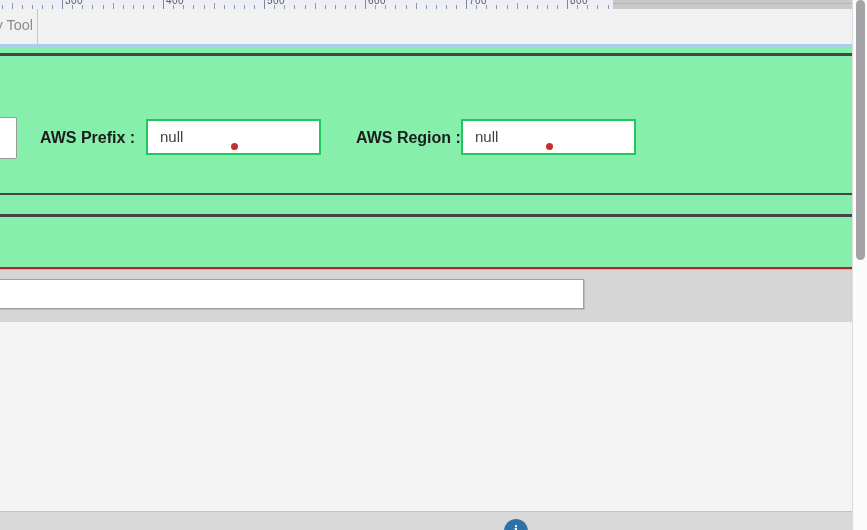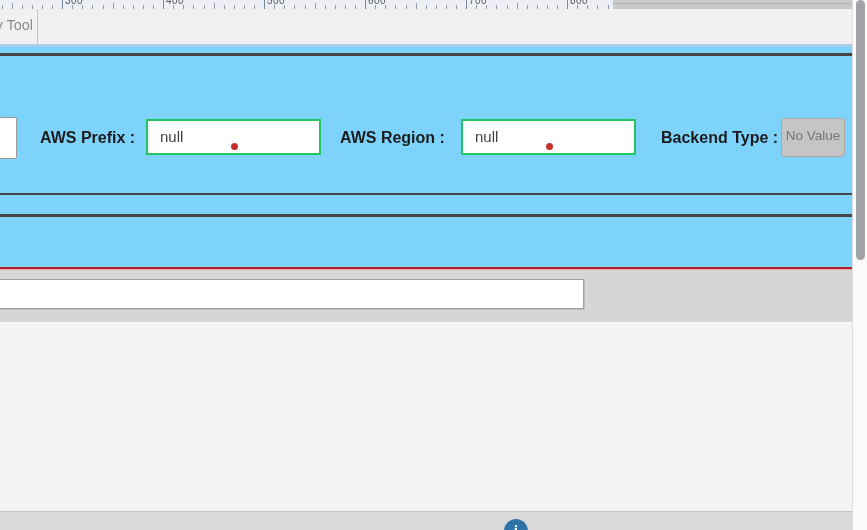--- a/index.html
+++ b/index.html
@@ -18,21 +18,21 @@
   #ruler-right-strip .strip-line{position:absolute;left:0;right:0;top:3px;height:1px;background:#b4b4b4;}
   
   #tabbar{position:absolute;left:0;top:9px;right:15px;height:35px;background:#f1f1f1;}
   #tab-underline{position:absolute;left:0;top:44px;width:852px;height:3px;background:#aacfe8;}
   .tab{position:absolute;top:0;height:35px;overflow:hidden;white-space:nowrap;cursor:pointer;}
   #tab-tool{left:0;width:37px;border-right:1px solid #c6c6c6;}
   #tab-tool span{position:absolute;right:4px;top:8px;font-size:14.5px;color:#8b8b8b;}
   #tab-siteconfig{left:47px;width:96px;background:#e9e9ec;border:1px solid #c2c2c6;border-bottom:none;}
   #tab-siteconfig span{display:block;text-align:center;margin-top:8px;font-size:14.5px;color:#3a3a3a;}
   
-  #content{position:absolute;left:0;top:47px;width:852px;bottom:0;background:#7dd3fc;}
+  #content{position:absolute;left:0;top:47px;width:852px;bottom:0;background:#86efac;}
   .hline{position:absolute;left:0;width:852px;background:#454545;}
   #line-top{top:6px;height:3px;}
   #line-a{top:146px;height:2px;}
   #line-b{top:167px;height:3px;}
   #line-red{position:absolute;left:0;top:220px;width:852px;height:2px;background:#b3232a;border-bottom:1px solid #dfa7a7;}
   #gray-band{position:absolute;left:0;top:223px;width:852px;height:52px;background:#d6d6d6;}
   #wide-input{position:absolute;left:-8px;top:9px;width:590px;height:28px;background:#fff;border:1px solid #a0a0a0;box-shadow:1px 1px 0 #bcbcbc;}
   #light-section{position:absolute;left:0;top:275px;width:852px;height:189px;background:#f4f4f4;}
   #bottom-band{position:absolute;left:0;top:464px;width:852px;height:66px;background:#d9d9d9;border-top:1px solid #c2c2c2;}
   #info-button{position:absolute;left:504px;top:7px;width:24px;height:24px;border-radius:50%;
@@ -141,30 +141,26 @@
 
     <div id="form-row">
       <div id="cut-input-left"></div>
 
       <span class="fld-label" style="left:40px">AWS Prefix :</span>
       <div class="err-input" style="left:146px">
         <span class="val">null</span>
         <span class="err-dot"></span>
       </div>
 
-      <span class="fld-label" style="left:340px">AWS Region :</span>
+      <span class="fld-label" style="left:356px">AWS Region :</span>
       <div class="err-input" style="left:461px">
         <span class="val">null</span>
         <span class="err-dot"></span>
       </div>
 
-      <span class="fld-label" style="left:661px">Backend Type :</span>
-      <div id="novalue-box">
-        <span class="val">No Value</span>
-      </div>
     </div>
 
     <div class="hline" id="line-a"></div>
     <div class="hline" id="line-b"></div>
     <div id="line-red"></div>
 
     <div id="gray-band">
       <div id="wide-input"></div>
     </div>
 

